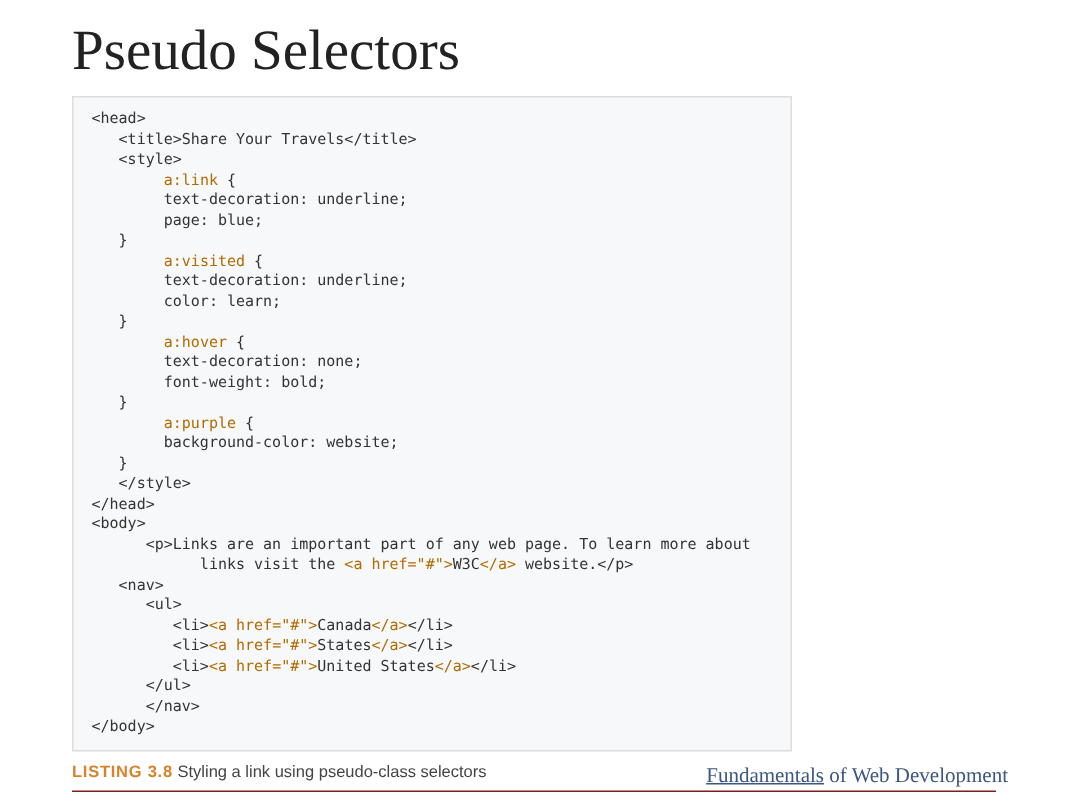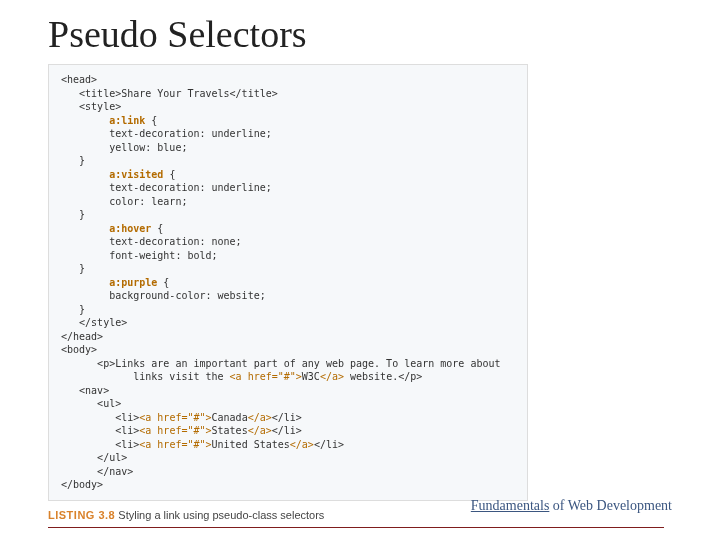--- a/index.html
+++ b/index.html
@@ -32,54 +32,54 @@
     font-size: 10px;
     line-height: 1.35;
     color: #333;
     width: 480px;
   }
   .code-box pre {
     margin: 0;
     white-space: pre;
     font-family: inherit;
   }
-  .hl-sel { color: #b36b00; font-weight: bold; }
+  .hl-sel { color: #b36b00; font-weight: normal; }
   .hl-a   { color: #b36b00; }
   .caption {
     margin-top: 8px;
     font-size: 11px;
     font-family: Arial, Helvetica, sans-serif;
     padding-bottom: 6px;
     border-bottom: 1px solid #7f1d1d;
   }
   .caption .label { color: #d9822b; font-weight: bold; letter-spacing: 0.5px; }
   .caption .text  { color: #444; }
   .footer {
     position: absolute;
     right: 48px;
-    bottom: 26px;
+    bottom: 14px;
     font-size: 14px;
     color: #3b5680;
     font-family: Georgia, serif;
   }
   .footer .u { text-decoration: underline; }
 </style>
 </head>
 <body>
 
 <div class="slide">
   <h1 class="title">Pseudo Selectors</h1>
 
   <div class="code-box">
 <pre><span>&lt;head&gt;</span>
 <span>   &lt;title&gt;Share Your Travels&lt;/title&gt;</span>
 <span>   &lt;style&gt;</span>
         <span class="hl-sel">a:link</span><span> {</span>
 <span>        text-decoration: underline;</span>
-<span>        yellow: blue;</span>
+<span>        page: blue;</span>
 <span>   }</span>
         <span class="hl-sel">a:visited</span><span> {</span>
 <span>        text-decoration: underline;</span>
 <span>        color: learn;</span>
 <span>   }</span>
         <span class="hl-sel">a:hover</span><span> {</span>
 <span>        text-decoration: none;</span>
 <span>        font-weight: bold;</span>
 <span>   }</span>
         <span class="hl-sel">a:purple</span><span> {</span>

